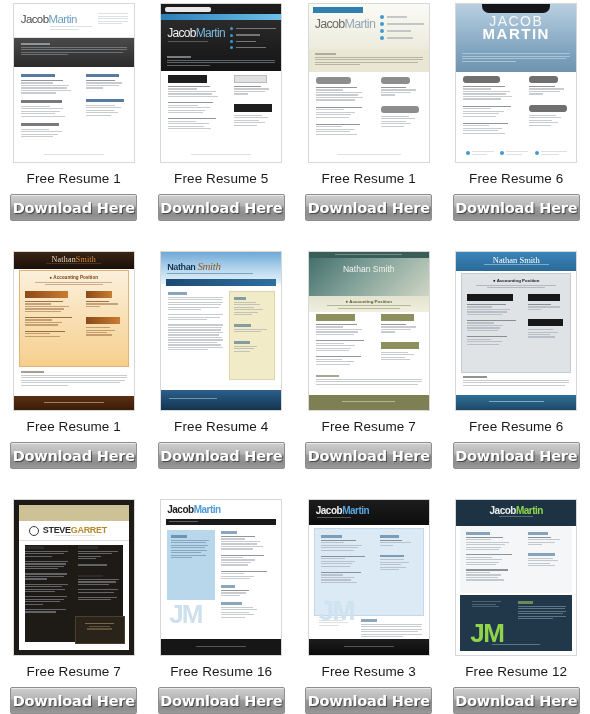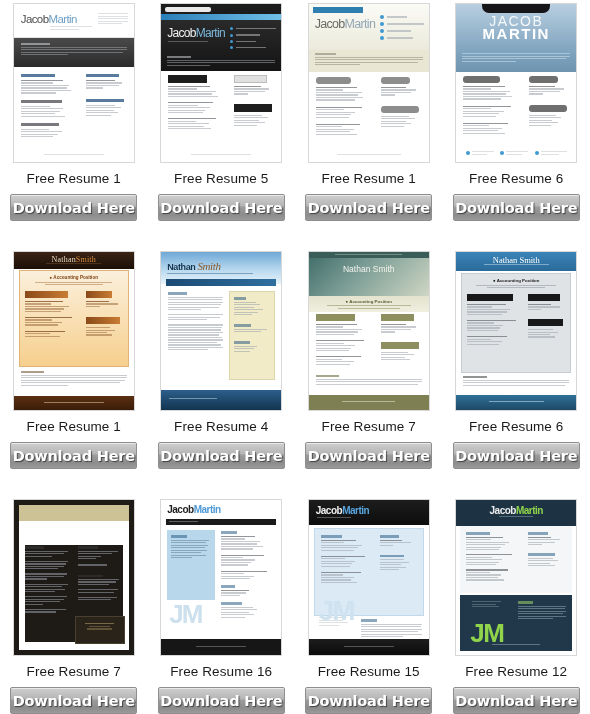--- a/index.html
+++ b/index.html
@@ -783,20 +783,27 @@
     <div class="dl-btn">
         <span>Download Here</span>
       </div>
   </div>
 
   <div class="cell row3">
     <div class="thumb-wrap">
       <div class="page t9">
         <div class="frame">
           <div class="khaki"></div>
+          <div class="nmbar">
+            <div class="gear" style="left:10px"></div>
+            <div class="nm" style="left:24px"><span>STEVE</span><b>GARRET</b></div>
+            <div style="position:absolute;top:13px;left:36px;width:40px">
+                <div class="txtline lt" style="width:100%"></div>
+              </div>
+          </div>
           <div class="t9 body">
             <div style="float:left;width:46%">
               <div class="txtline" style="background:#3a3a3a;width:42%;height:2.4px"></div>
               <div class="txtline" style="width:96%;margin-top:2px"></div>
                 <div class="txtline" style="width:88%"></div>
               <div class="txtline" style="width:60%"></div>
               <div class="txtline" style="width:96%;margin-top:4px"></div>
                 <div class="txtline" style="width:92%"></div>
               <div class="txtline" style="width:86%"></div>
                 <div class="txtline" style="width:74%"></div>
@@ -962,21 +969,21 @@
           <div class="txtline" style="width:100%"></div>
             <div class="txtline" style="width:94%"></div>
           <div class="txtline" style="width:100%"></div>
             <div class="txtline" style="width:70%"></div>
         </div>
         <div class="t11 foot">
             <div class="txtline" style="background:#8a8a8a;width:42%;margin:7px auto 0"></div>
           </div>
       </div>
     </div>
-    <div class="caption">Free Resume 15</div>
+    <div class="caption">Free Resume 3</div>
     <div class="dl-btn">
         <span>Download Here</span>
       </div>
   </div>
 
   <div class="cell row3">
     <div class="thumb-wrap">
       <div class="page t12">
         <div class="hero"></div>
         <div class="nm"><span>Jacob</span><b>Martin</b></div>

